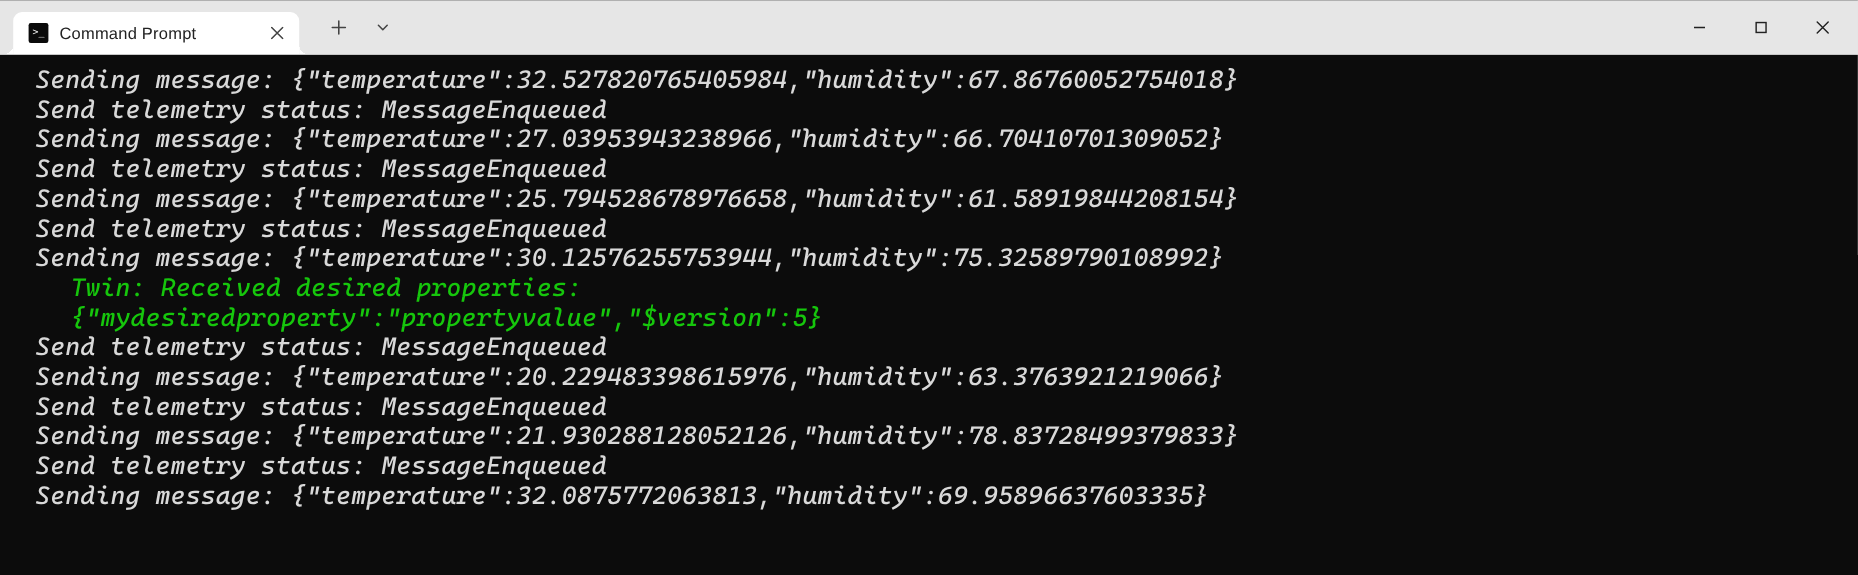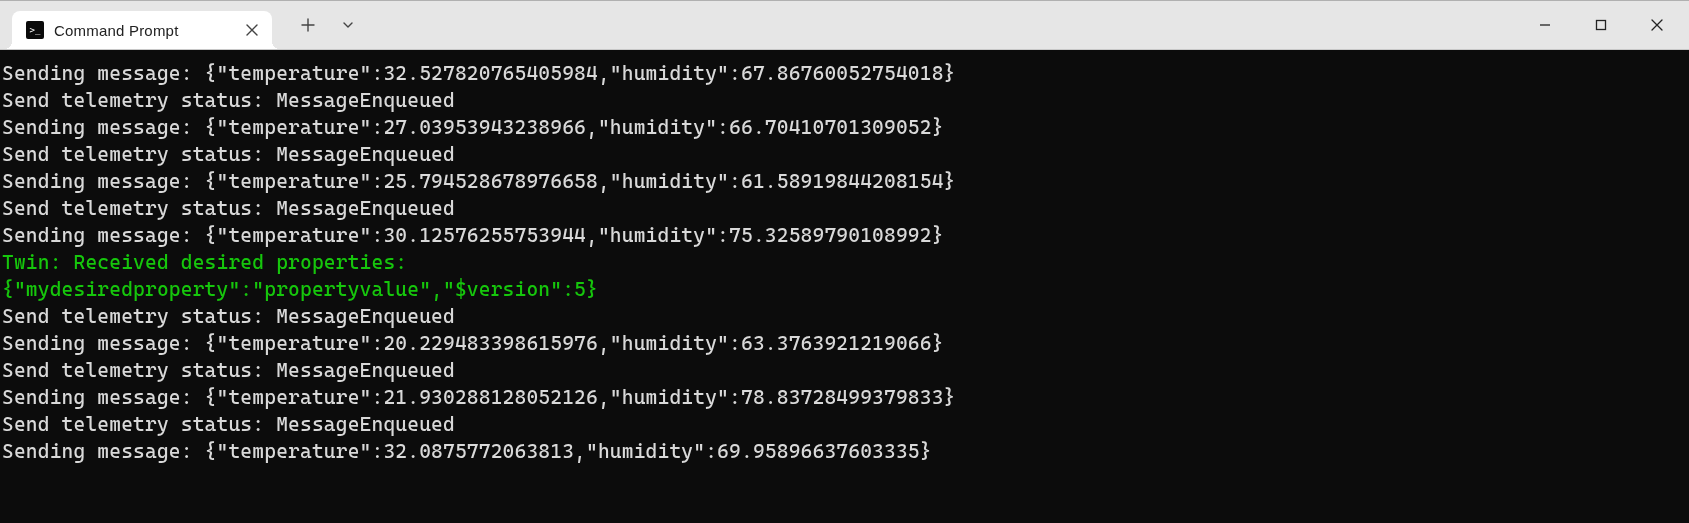--- a/index.html
+++ b/index.html
@@ -38,24 +38,24 @@
   }
   .new-tab { margin-left: 16px; align-self: center; font-size: 18px; }
   .dropdown { align-self: center; }
 
   .win-controls { margin-left: auto; display: flex; height: 100%; align-items: center; padding-right: 4px; }
   .win-btn { width: 56px; height: 40px; display: inline-flex; align-items: center; justify-content: center; color: #222; cursor: pointer; }
 
   .terminal {
     flex: 1; background: #0c0c0c; color: #d9d9d9;
     font-family: "Cascadia Mono", Consolas, "Courier New", monospace;
-    font-size: 20px; line-height: 27px; padding: 10px 6px 0 2px;
-    white-space: pre; overflow: hidden; font-weight: 500; letter-spacing: 0.2px;
+    font-size: 23px; line-height: 27px; padding: 10px 6px 0 32px;
+    white-space: pre; overflow: hidden; font-weight: 500; letter-spacing: 0.2px; font-style: italic;
   }
-  .terminal .green { color: #16c60c; }
+  .terminal .green { color: #16c60c; margin-left: 32px; }
   .divider { height: 1px; background: #c8c8c8; }
 </style>
 </head>
 <body>
 
 <div class="window">
   <div class="titlebar">
     <div class="tabs-area">
       <div class="tab">
         <span class="tab-icon">&gt;_</span>

